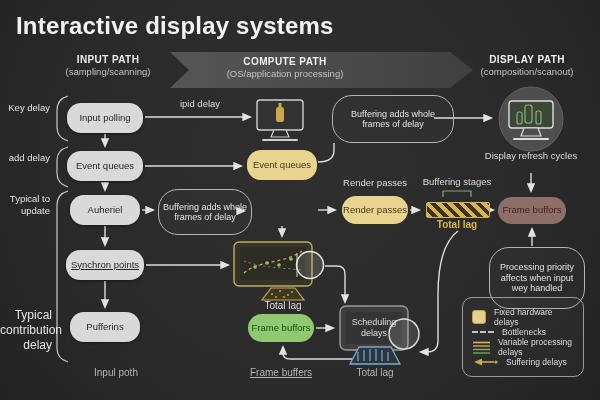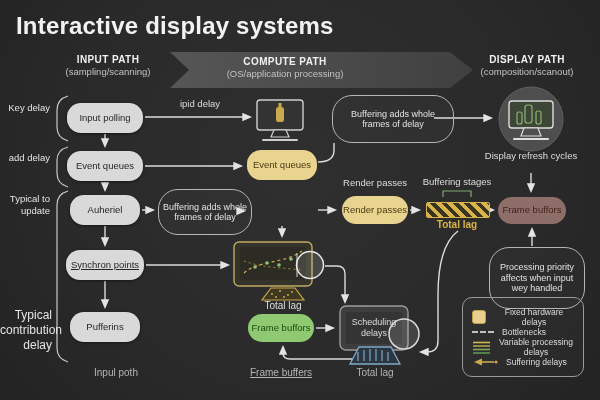--- a/index.html
+++ b/index.html
@@ -187,21 +187,21 @@
   <div class="abs flabel" style="left:155px;top:98px;width:90px;">ipid delay</div>
   <div class="abs flabel" style="left:335px;top:177px;width:80px;">Render passes</div>
   <div class="abs flabel" style="left:412px;top:176px;width:90px;">Buffering stages</div>
   <div class="abs flabel gold" style="left:426px;top:219px;width:62px;">Total lag</div>
   <div class="abs flabel" style="left:481px;top:150px;width:100px;">Display refresh cycles</div>
   <div class="abs flabel" style="left:250px;top:300px;width:66px;font-size:10px;">Total lag</div>
   <div class="abs flabel dim" style="left:80px;top:367px;width:72px;">Inpul poth</div>
   <div class="abs flabel dim" style="left:245px;top:367px;width:72px;text-decoration:underline;">Frame buffers</div>
   <div class="abs flabel dim" style="left:344px;top:367px;width:62px;">Total lag</div>
 
-  <div class="abs legend" style="left:462px;top:297px;width:122px;height:80px;text-align:center;">
+  <div class="abs legend" style="left:462px;top:297px;width:122px;height:80px;">
     <div class="lg-row">
       <span class="lg-sq"></span>
       <span>Fixed hardware delays</span>
     </div>
     <div class="lg-row">
       <span class="lg-dash"></span>
       <span>Bottlenecks</span>
     </div>
     <div class="lg-row">
       <svg width="24" height="15">

